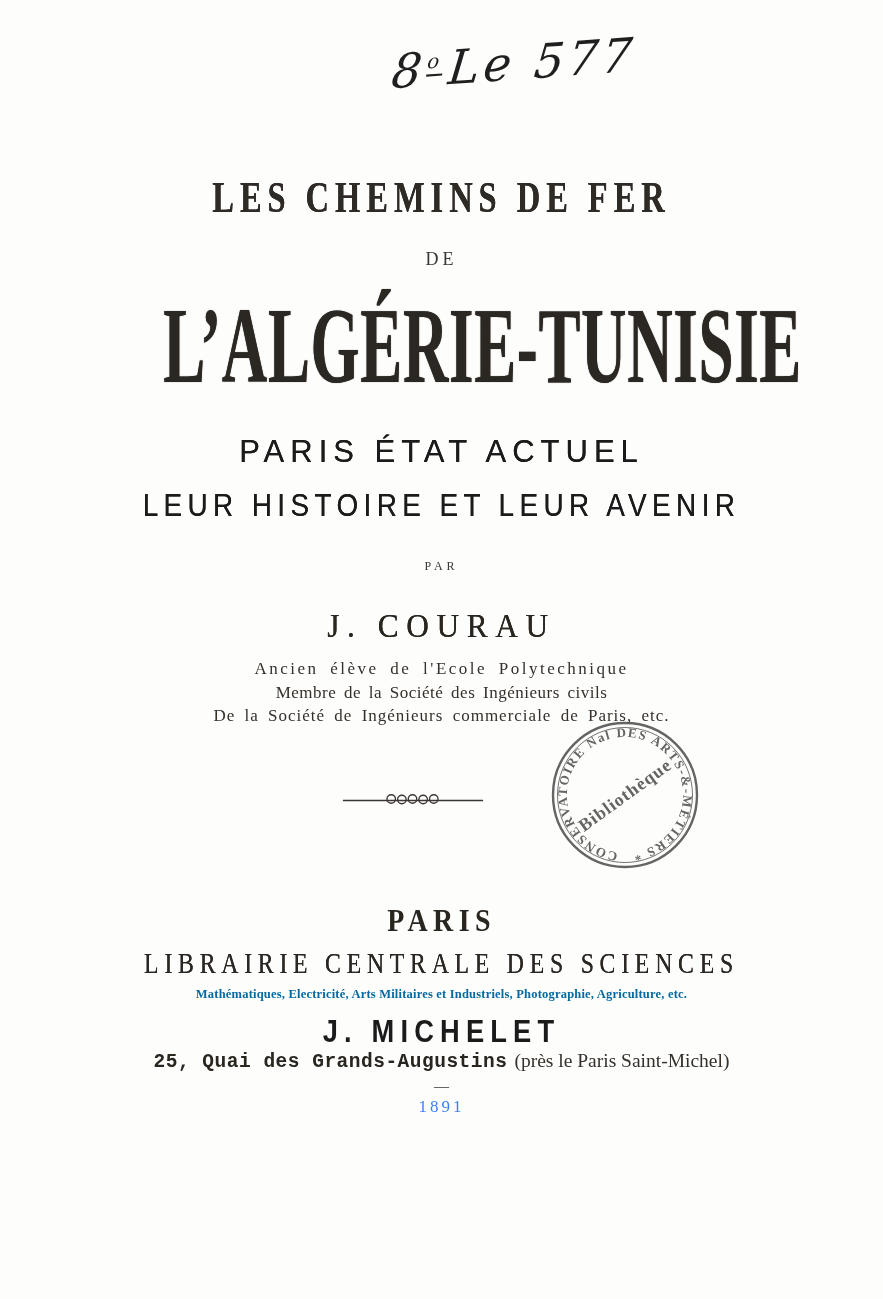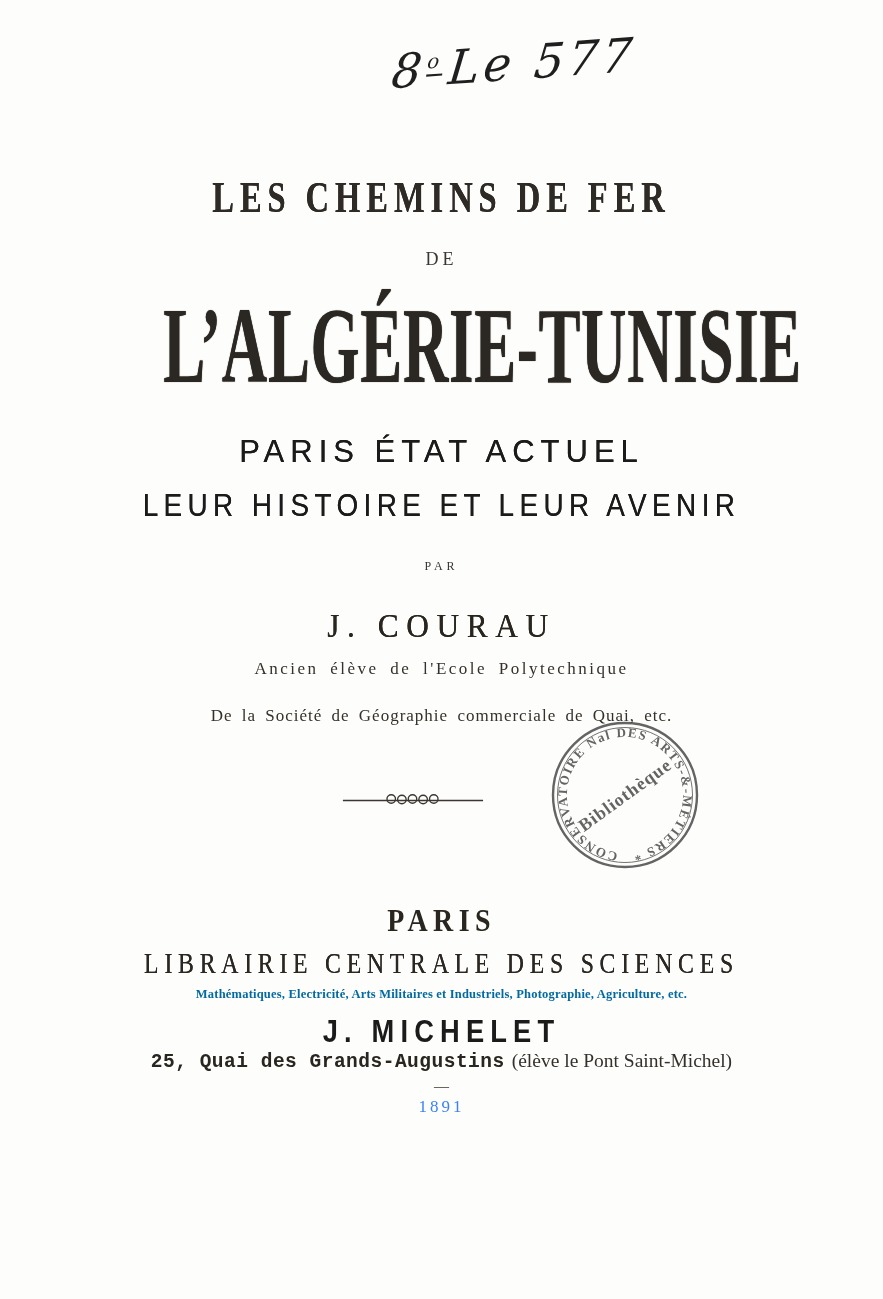--- a/index.html
+++ b/index.html
@@ -90,21 +90,22 @@
   <div class="line main-title">L’ALGÉRIE-TUNISIE</div>
 
   <div class="line subtitle subtitle-1">PARIS ÉTAT ACTUEL</div>
   <div class="line subtitle subtitle-2">LEUR HISTOIRE ET LEUR AVENIR</div>
 
   <div class="line byline">PAR</div>
 
   <div class="line author">J. COURAU</div>
 
   <div class="line credential credential-1">Ancien élève de l'Ecole Polytechnique</div>
-  <div class="line credential credential-3">De la Société de Géographie commerciale de Quai, etc.</div>
+  <div class="line credential credential-2">Membre de la Société des Ingénieurs civils</div>
+  <div class="line credential credential-3">De la Société de Ingénieurs commerciale de Paris, etc.</div>
 
   <svg class="ornament" width="145" height="24" viewBox="0 0 150 24" xmlns="http://www.w3.org/2000/svg">
     <path d="M3,13.5 H148" stroke="#3a3632" stroke-width="1.6" fill="none"></path>
     <circle cx="53" cy="12" r="4.4" stroke="#3a3632" stroke-width="1.4" fill="none"></circle>
     <circle cx="64" cy="12.5" r="4.4" stroke="#3a3632" stroke-width="1.4" fill="none"></circle>
     <circle cx="75" cy="12" r="4.4" stroke="#3a3632" stroke-width="1.4" fill="none"></circle>
     <circle cx="86" cy="12.5" r="4.4" stroke="#3a3632" stroke-width="1.4" fill="none"></circle>
     <circle cx="97" cy="12" r="4.4" stroke="#3a3632" stroke-width="1.4" fill="none"></circle>
   </svg>
 
@@ -123,19 +124,19 @@
   </svg>
 
   <div class="line city">PARIS</div>
 
   <div class="line publisher">LIBRAIRIE CENTRALE DES SCIENCES</div>
 
   <div class="line subjects">Mathématiques, Electricité, Arts Militaires et Industriels, Photographie, Agriculture, etc.</div>
 
   <div class="line bookseller">J. MICHELET</div>
 
-  <div class="line address"><span class="addr-main">25, Quai des Grands-Augustins</span><span class="addr-note">(élève le Pont Saint-Michel)</span></div>
+  <div class="line address"><span class="addr-main">25, Quai des Grands-Augustins</span><span class="addr-note">(près le Paris Saint-Michel)</span></div>
 
   <div class="line dash">—</div>
 
   <div class="line year">1891</div>
 
 </div>
 
 </body></html>

